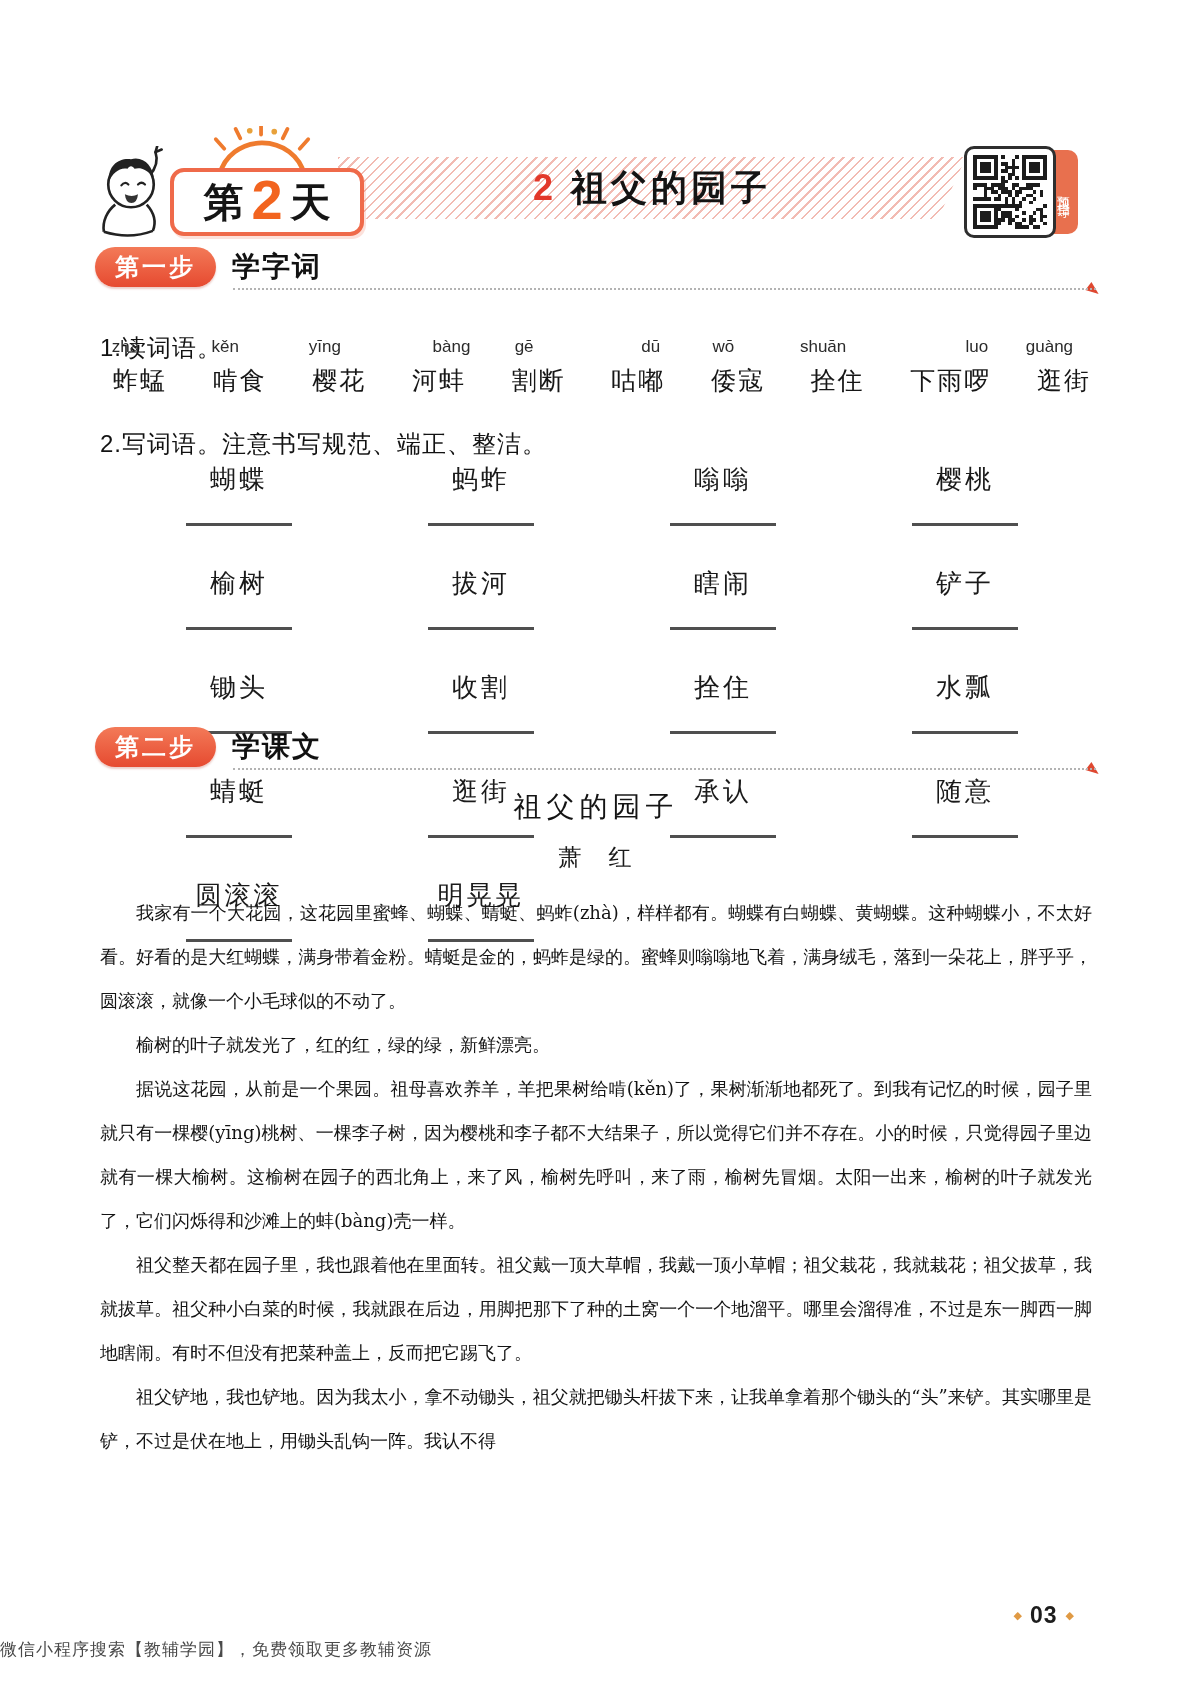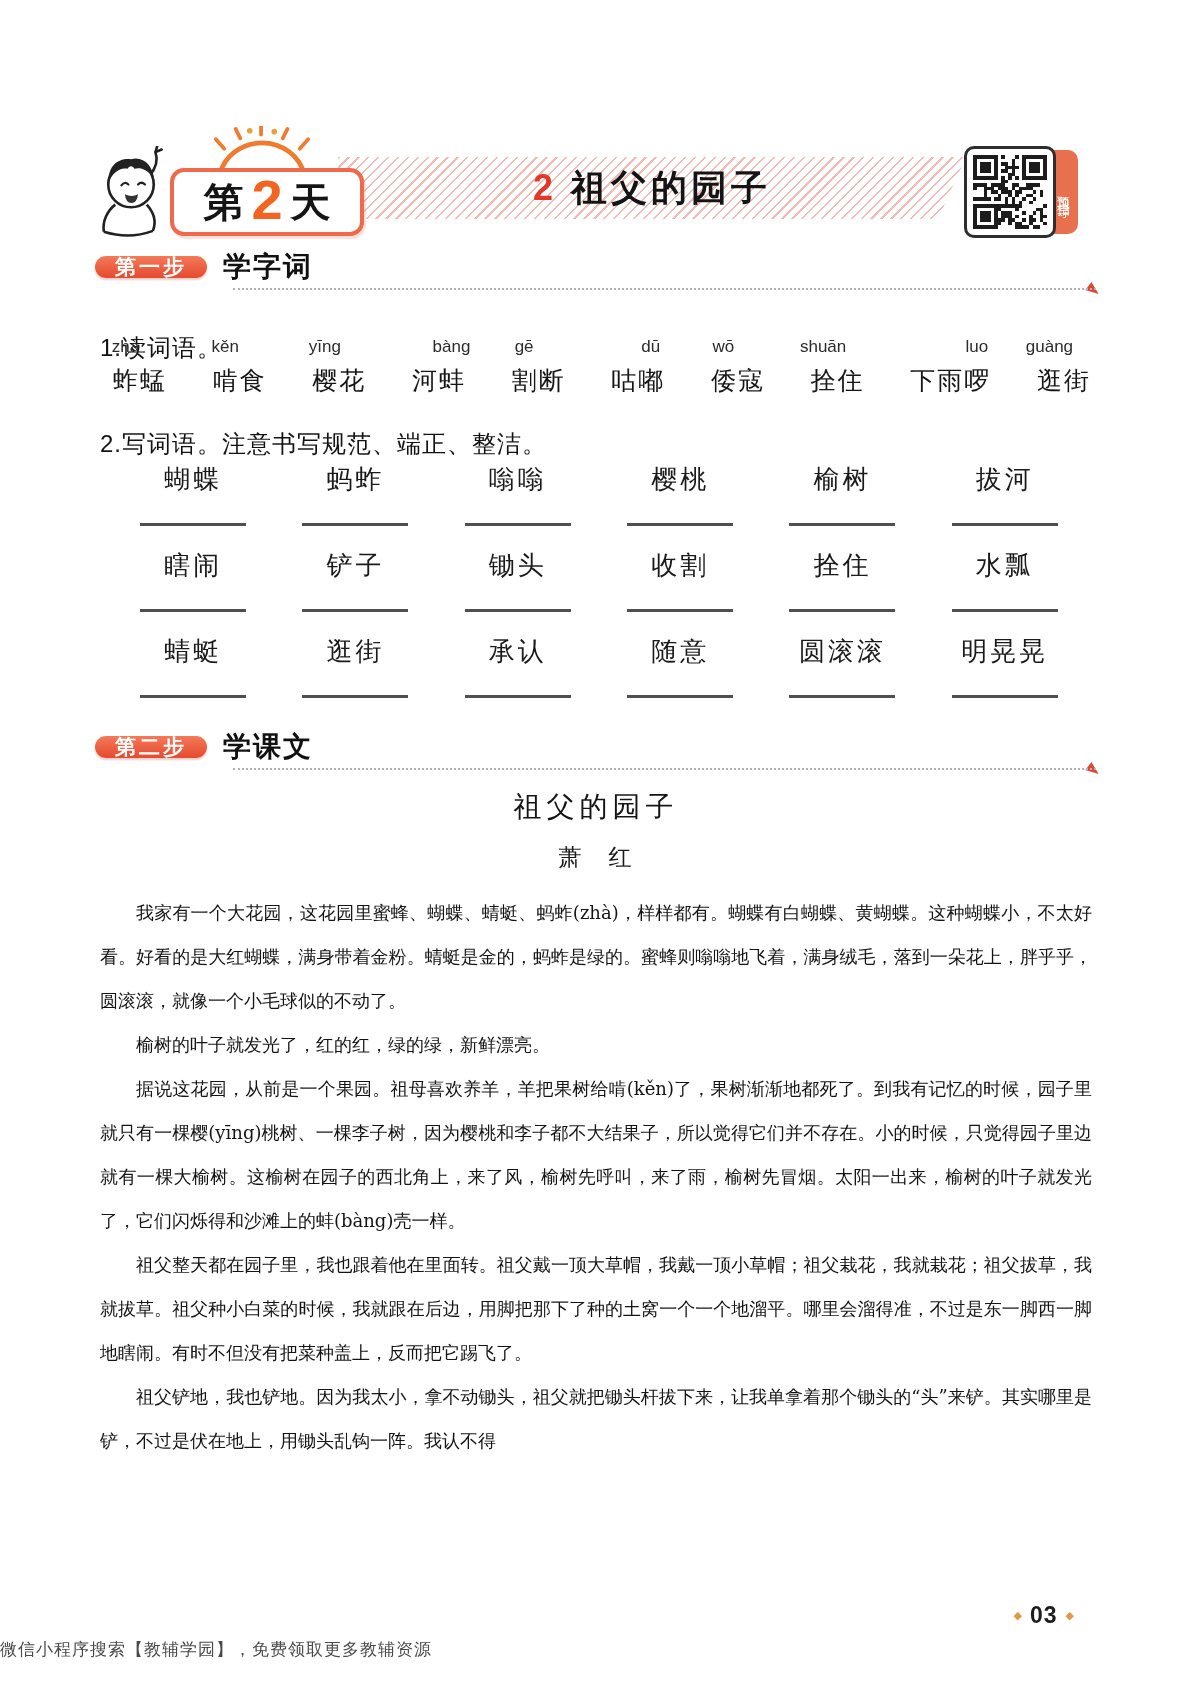--- a/index.html
+++ b/index.html
@@ -39,23 +39,23 @@
     background:#fff;border:3px solid #2e2e2e;border-radius:10px;
     display:flex;align-items:center;justify-content:center;
   }
   
   .step-bar{position:absolute;left:95px;right:92px;height:46px;display:flex;align-items:center;}
   .step-bar::after{content:'';position:absolute;left:138px;right:2px;bottom:0;border-bottom:2px dotted #b3b3b3;}
   .tri{position:absolute;right:-2px;bottom:-5px;width:0;height:0;
     border-style:solid;border-width:5px 0 5px 13px;
     border-color:transparent transparent transparent #de4831;transform:rotate(38deg);}
   .pill{
-    height:22px;padding:0 20px;border-radius:22px;
+    height:40px;padding:0 20px;border-radius:22px;
     background:linear-gradient(180deg,#f37a58,#e64a30);
-    color:#fff;font-size:21px;font-weight:bold;letter-spacing:3px;
+    color:#fff;font-size:24px;font-weight:bold;letter-spacing:3px;
     display:flex;align-items:center;z-index:2;
     box-shadow:0 2px 2px rgba(180,50,30,.25);
   }
   .step-heading{margin-left:16px;font-size:28px;font-weight:bold;color:#111;letter-spacing:2px;}
   .bar1{top:244px;}
   .bar2{top:724px;}
   
   .task{position:absolute;left:100px;font-size:24px;color:#121212;letter-spacing:1px;}
   .task1{top:332px;}
   .task2{top:428px;}
@@ -65,22 +65,22 @@
     display:flex;justify-content:space-between;padding-top:28px;
   }
   .pw-word{white-space:nowrap;}
   .pw-ch{position:relative;display:inline-block;font-family:"DejaVu Serif",serif;font-size:25px;color:#161616;margin:0 1px;}
   .pw-py{
     position:absolute;top:-27px;left:50%;transform:translateX(-50%);
     font-family:"Liberation Sans",sans-serif;font-size:17px;color:#2b2b2b;white-space:nowrap;
   }
   
   .write-grid{
-    position:absolute;left:112px;right:104px;top:462px;
-    display:grid;grid-template-columns:repeat(6,1fr);row-gap:22px;
+    position:absolute;left:118px;right:104px;top:462px;
+    display:grid;grid-template-columns:repeat(4,1fr);row-gap:40px;
   }
   .wg-cell{text-align:center;}
   .wg-word{font-size:26px;font-family:"DejaVu Serif",serif;color:#1a1a1a;letter-spacing:3px;}
   .wg-line{width:106px;margin:26px auto 0;border-bottom:3px solid #4f4f4f;height:0;}
   
   .essay{position:absolute;top:788px;left:100px;right:98px;}
   .essay-title{text-align:center;font-size:28px;font-family:"DejaVu Serif",serif;color:#141414;letter-spacing:5px;margin:0;font-weight:normal;}
   .essay-author{text-align:center;font-size:23px;font-family:Liberation Serif, serif;color:#1a1a1a;margin-top:16px;letter-spacing:2px;}
   .essay-body{margin-top:18px;}
   .essay-p{margin:0;font-size:18px;line-height:44px;text-align:justify;text-indent:2em;

